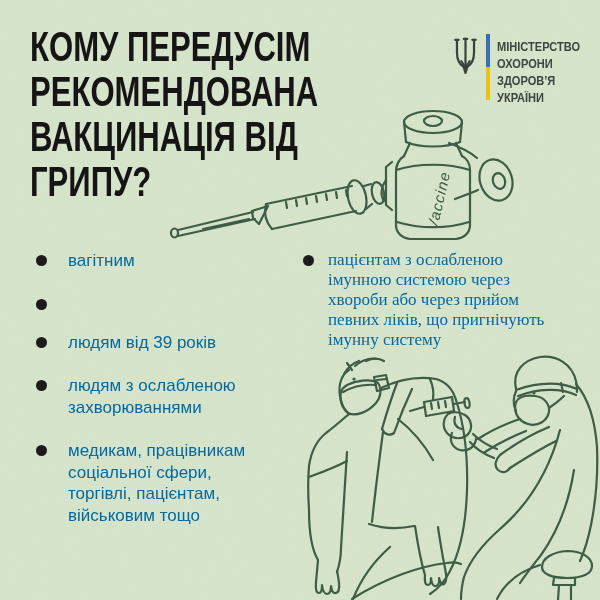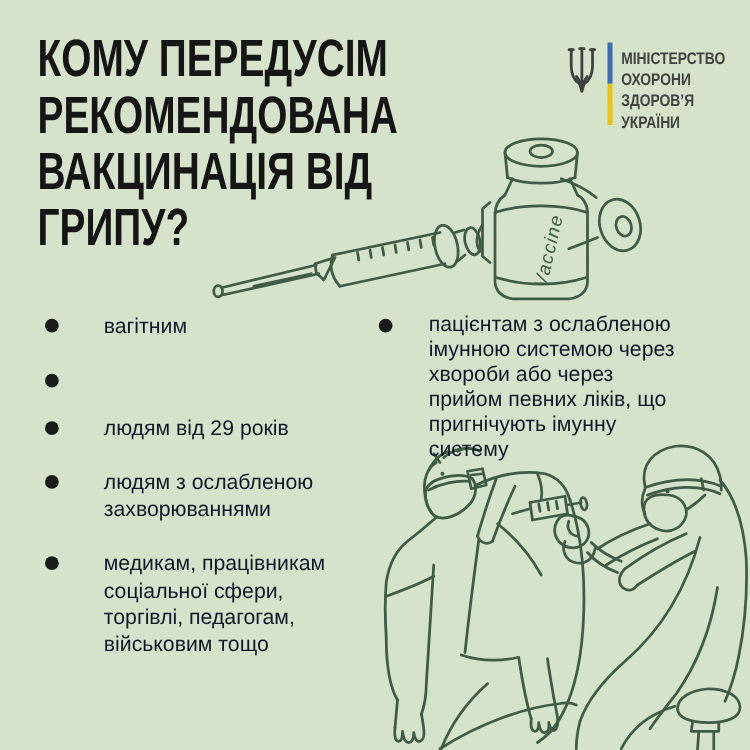--- a/index.html
+++ b/index.html
@@ -27,23 +27,23 @@
   .logo-text {
     position:absolute; left:497px; top:38px;
     font-size:13.5px; line-height:17px; font-weight:700;
     color:#3e443f; white-space:nowrap;
     transform:scaleX(.82); transform-origin:left top;
   }
 
   
   .col { position:absolute; top:250px; }
   .col-left  { left:36px;  width:232px; }
-  .col-right { left:303px; width:242px; }
+  .col-right { left:303px; width:242px;font-family:Liberation Serif, serif; }
   .li { display:flex; align-items:flex-start; margin-bottom:22px;
-        font-size:17px; color:#0f172a;gap:15px; }
+        font-size:17px; color:#0369a1; }
   .col-left  .li { line-height:21.5px; }
   .col-right .li { line-height:20px; }
   .dot { flex:0 0 auto; width:11px; height:11px; border-radius:50%;
          background:#1b1b1b; margin-top:5px; }
   .col-left  .li-text { margin-left:21px; }
   .col-right .li-text { margin-left:14px; }
 
   
   .art { position:absolute; inset:0; pointer-events:none; }
 </style>
@@ -230,29 +230,29 @@
   <div class="col col-left">
     <div class="li">
       <span class="dot"></span>
       <span class="li-text">вагітним</span>
     </div>
     <div class="li">
       <span class="dot"></span>
     </div>
     <div class="li">
       <span class="dot"></span>
-      <span class="li-text">людям від 29 років</span>
+      <span class="li-text">людям від 39 років</span>
     </div>
     <div class="li">
       <span class="dot"></span>
       <span class="li-text">людям з ослабленою захворюваннями</span>
     </div>
     <div class="li">
       <span class="dot"></span>
-      <span class="li-text">медикам, працівникам соціальної сфери, торгівлі, педагогам, військовим тощо</span>
+      <span class="li-text">медикам, працівникам соціальної сфери, торгівлі, пацієнтам, військовим тощо</span>
     </div>
   </div>
 
   <div class="col col-right">
     <div class="li">
       <span class="dot"></span>
       <span class="li-text">пацієнтам з ослабленою імунною системою через хвороби або через прийом певних ліків, що пригнічують імунну систему</span>
     </div>
   </div>
 

